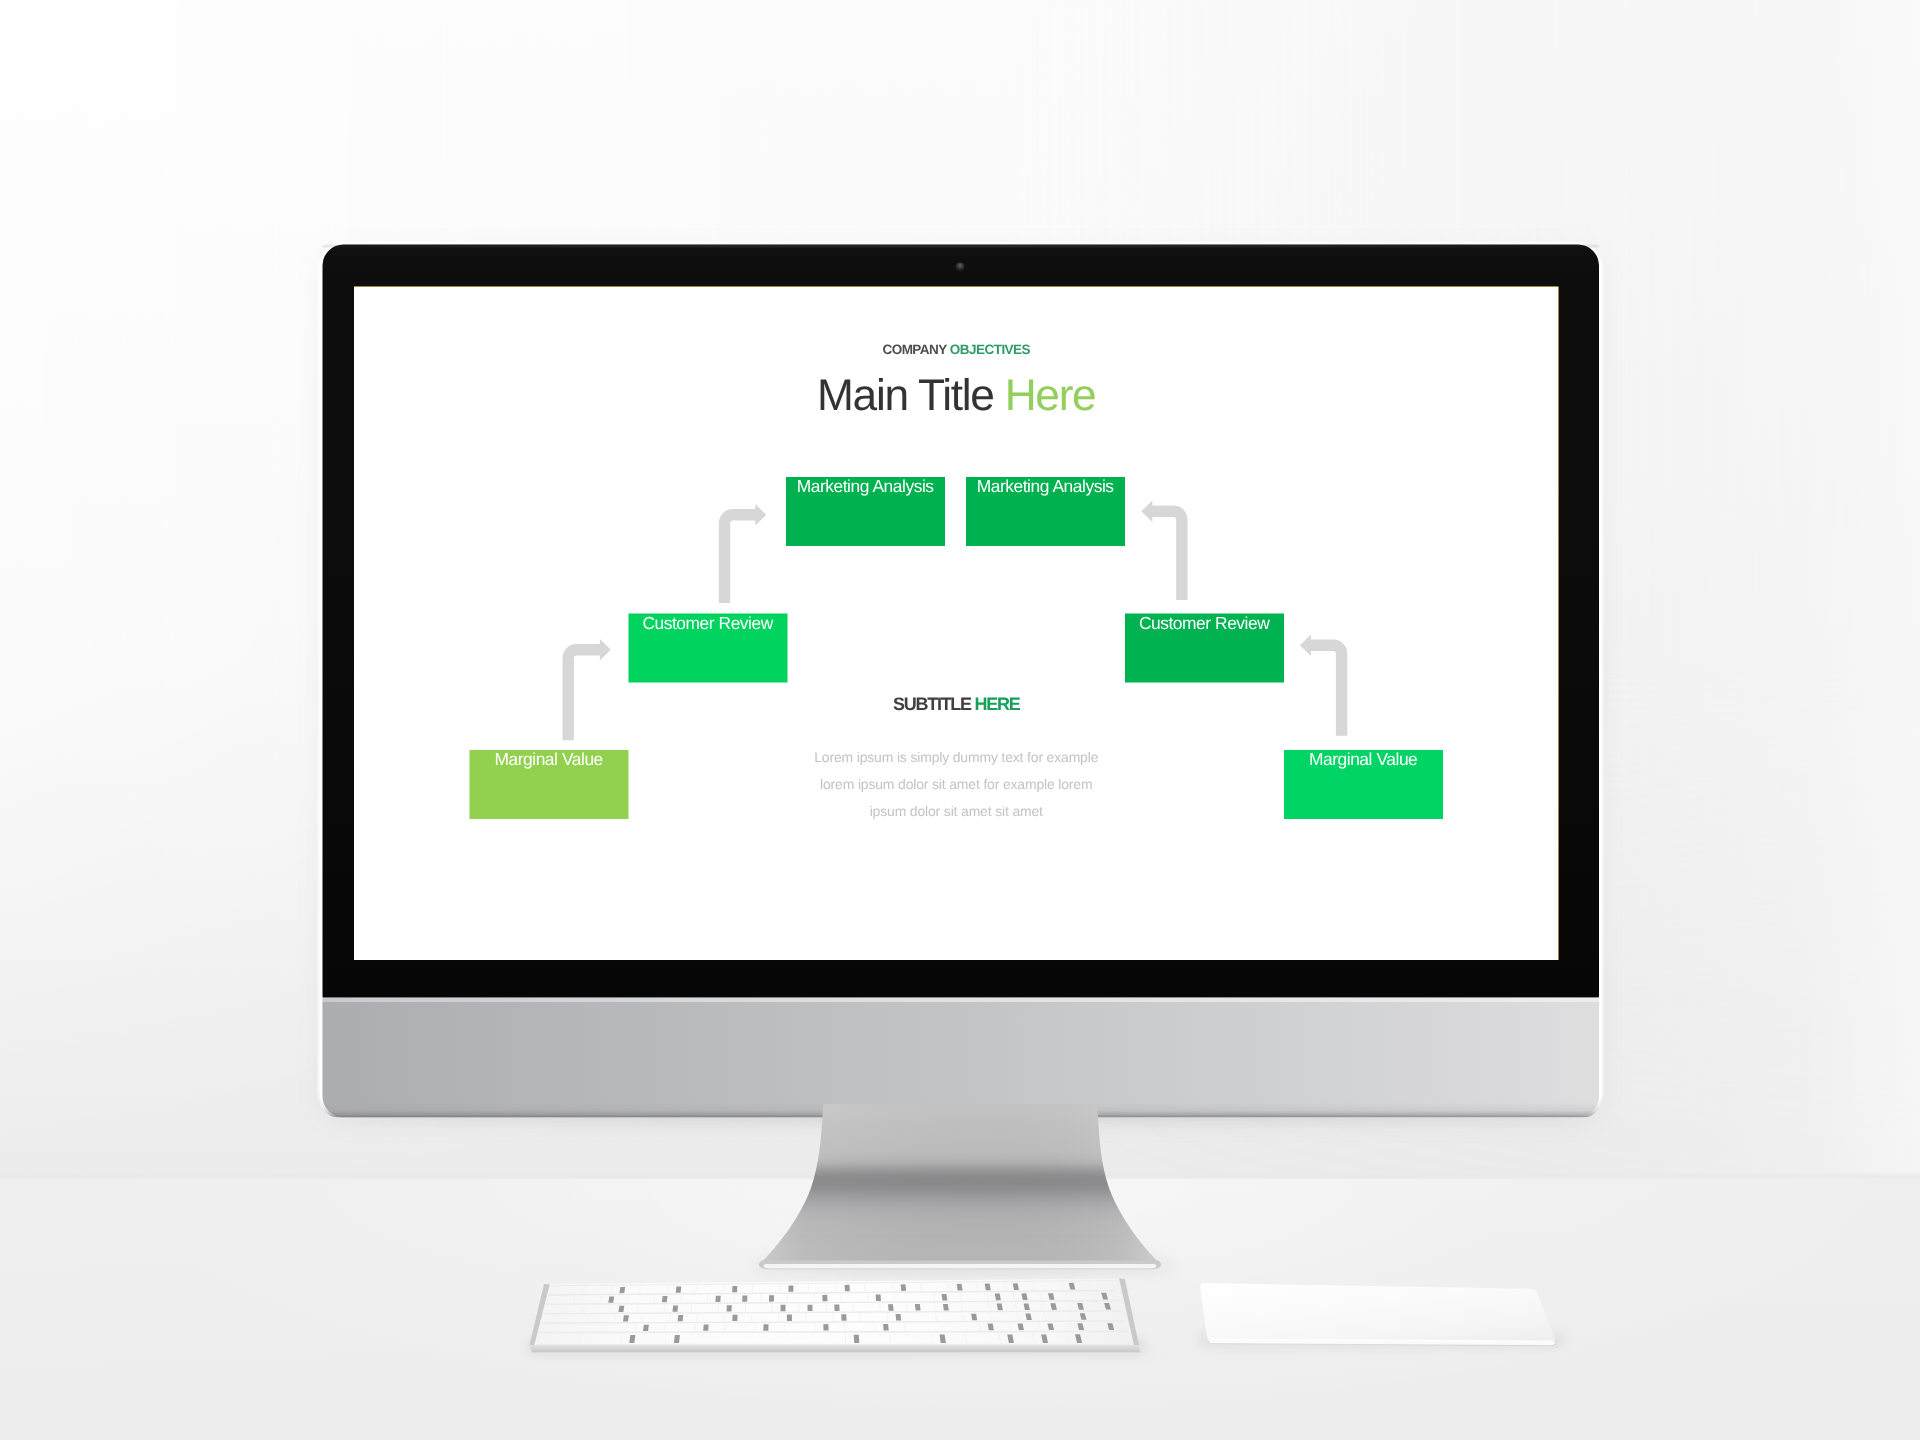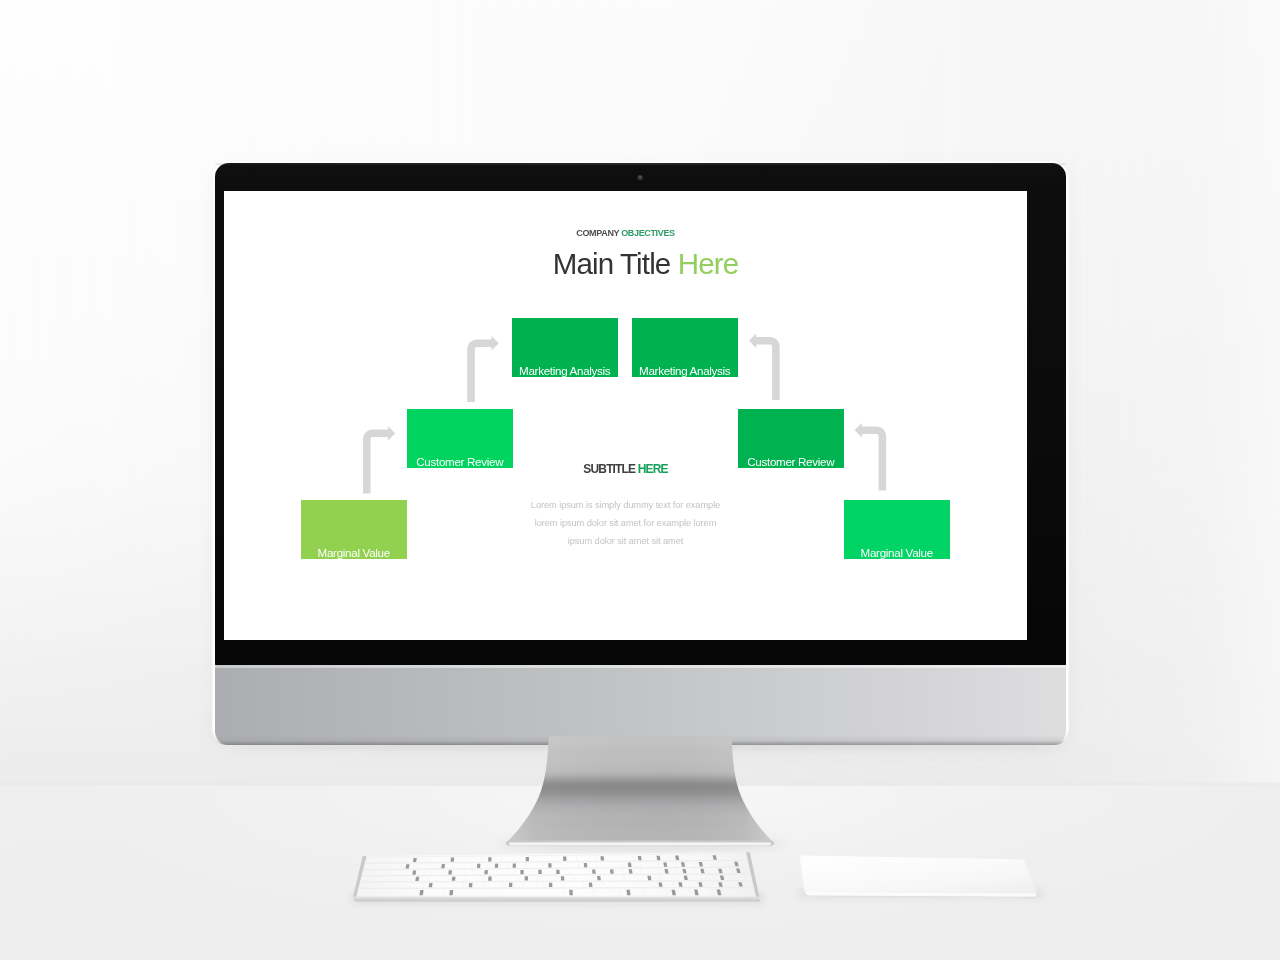--- a/index.html
+++ b/index.html
@@ -31,50 +31,50 @@
         box-shadow:0 0 0 1.8px rgba(255,255,255,1), 0 0 2px 2.4px rgba(255,255,255,0.92), 0 4px 18px rgba(150,150,158,0.13), 0 1px 4px rgba(150,150,158,0.09);}
   .m-halo{position:absolute;left:207px;top:158px;width:867px;height:594px;border-radius:26px;
         background:radial-gradient(closest-side, rgba(225,225,228,0.0) 76%, rgba(215,215,220,0.55) 92%, rgba(236,236,238,0.0) 100%);}
   .bezel{position:absolute;left:0;top:0;width:851px;height:503px;
         border-radius:14px 14px 2px 2px;
         background:linear-gradient(180deg,#101010 0%,#0d0d0d 4%,#0d0d0d 20%,#0b0b0b 50%,#080808 80%,#060606 100%);}
   .bezel-hl{position:absolute;left:0;top:0;width:851px;height:2px;border-radius:14px 14px 0 0;
         background:linear-gradient(90deg,rgba(70,70,74,0.10) 0%,rgba(92,92,98,0.22) 18%,rgba(100,100,106,0.26) 50%,rgba(90,90,96,0.20) 82%,rgba(68,68,72,0.10) 100%);}
   .camera{position:absolute;left:421.5px;top:11.5px;width:6px;height:6.5px;border-radius:50%;
         background:radial-gradient(circle at 52% 34%, rgba(106,106,110,0.9) 0%, rgba(62,62,66,0.75) 40%, rgba(26,26,28,0.35) 78%, rgba(14,14,15,0) 100%);}
-  .screen{position:absolute;left:9px;top:28px;width:803px;height:449px;background:#eab308;overflow:hidden;}
+  .screen{position:absolute;left:21px;top:28px;width:803px;height:449px;background:#eab308;overflow:hidden;}
   .chin{position:absolute;left:0;top:502px;width:851px;height:80px;
         border-radius:0 0 14px 14px;
         background:linear-gradient(90deg,#acadb0 0%,#b1b2b5 10%,#babbbd 30%,#c3c4c5 50%,#cdced0 70%,#d9d9dc 92%,#dededf 100%);}
   .chin-top{position:absolute;left:0;top:502px;width:851px;height:3px;
         background:linear-gradient(90deg,rgba(255,255,255,0.35) 0%,rgba(255,255,255,0.5) 50%,rgba(255,255,255,0.45) 100%);}
   .chin-bot{position:absolute;left:0;top:572px;width:851px;height:10px;border-radius:0 0 14px 14px;
         background:linear-gradient(180deg,rgba(140,140,144,0.0) 0%,rgba(140,140,144,0.16) 55%,rgba(118,118,122,0.42) 82%,rgba(96,96,100,0.55) 94%,rgba(150,150,154,0.35) 100%);}
   .chin-shadow{position:absolute;left:18px;top:576px;width:815px;height:7px;border-radius:50%;
         background:rgba(160,160,166,0.30);filter:blur(4.5px);}
 
   
   .slide{position:absolute;left:0;top:0;width:803px;height:449px;background:#fff;}
   .eyebrow{position:absolute;left:0;top:36.5px;width:803px;text-align:center;
       font-size:9px;font-weight:bold;letter-spacing:-0.35px;color:#4e4e4e;}
   .eyebrow .accent{color:#2e9c66;}
   .maintitle{position:absolute;left:0;top:56px;width:803px;text-align:center;
-      font-size:29.5px;font-weight:400;color:#333333;letter-spacing:-0.85px;padding-left:20px;}
+      font-size:29.5px;font-weight:400;color:#333333;letter-spacing:-0.85px;}
   .maintitle .accent{color:#93cf5c;}
   .subtitle{position:absolute;left:0;top:271px;width:803px;text-align:center;
       font-size:12px;font-weight:bold;color:#404040;letter-spacing:-0.85px;}
   .subtitle .accent{color:#15a05c;}
   .bodytext{position:absolute;left:0;top:305px;width:803px;text-align:center;
       font-size:9.3px;line-height:18px;color:#c3c3c3;letter-spacing:-0.1px;}
   .node{position:absolute;display:flex;align-items:center;justify-content:center;
       color:#ffffff;font-size:10px;letter-spacing:0.1px;}
 
   .arrowlayer{position:absolute;left:0;top:0;width:803px;height:449px;}
-  .node{position:absolute;display:flex;align-items:flex-end;justify-content:center;
-      width:105.5px;height:59px;color:#ffffff;font-size:11.6px;letter-spacing:-0.3px;}
+  .node{position:absolute;display:flex;align-items:flex-start;justify-content:center;
+      width:105.5px;height:46px;color:#ffffff;font-size:11.6px;letter-spacing:-0.3px;}
   .n1{left:288px;top:127px;background:#00b14f;}
   .n2{left:408px;top:127px;background:#00b14f;}
   .n3{left:183px;top:218px;background:#00d45f;}
   .n4{left:514px;top:218px;background:#00b250;}
   .n5{left:77px; top:309px;background:#92d050;}
   .n6{left:620px;top:309px;background:#00d464;}
 
   
   .stand{position:absolute;left:480px;top:736px;width:320px;height:120px;}
 

